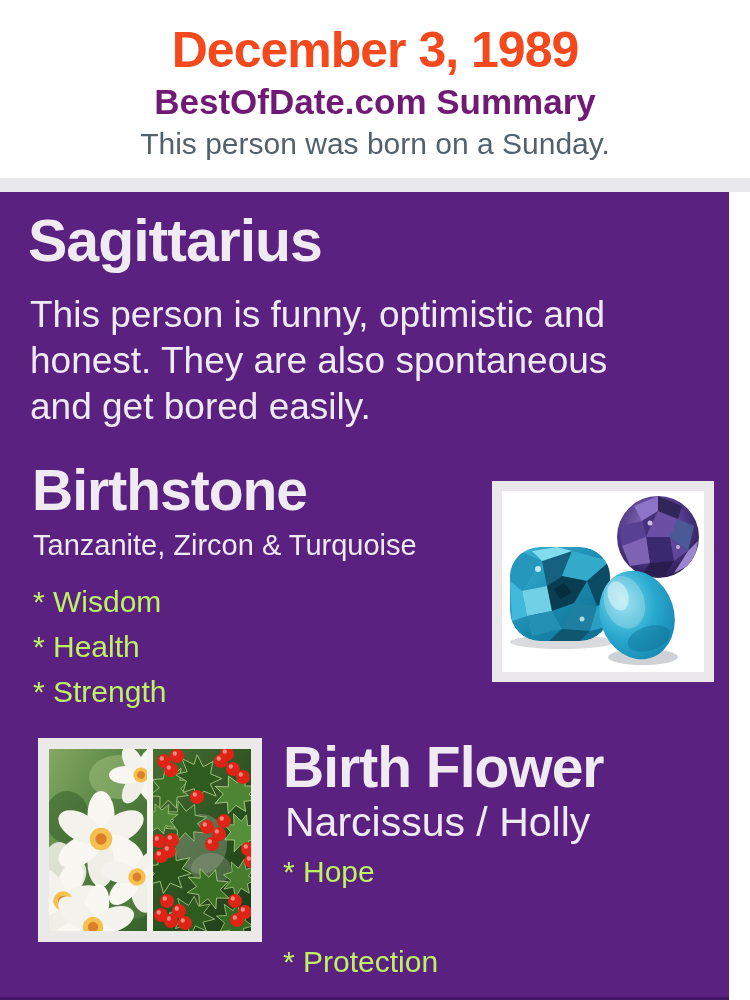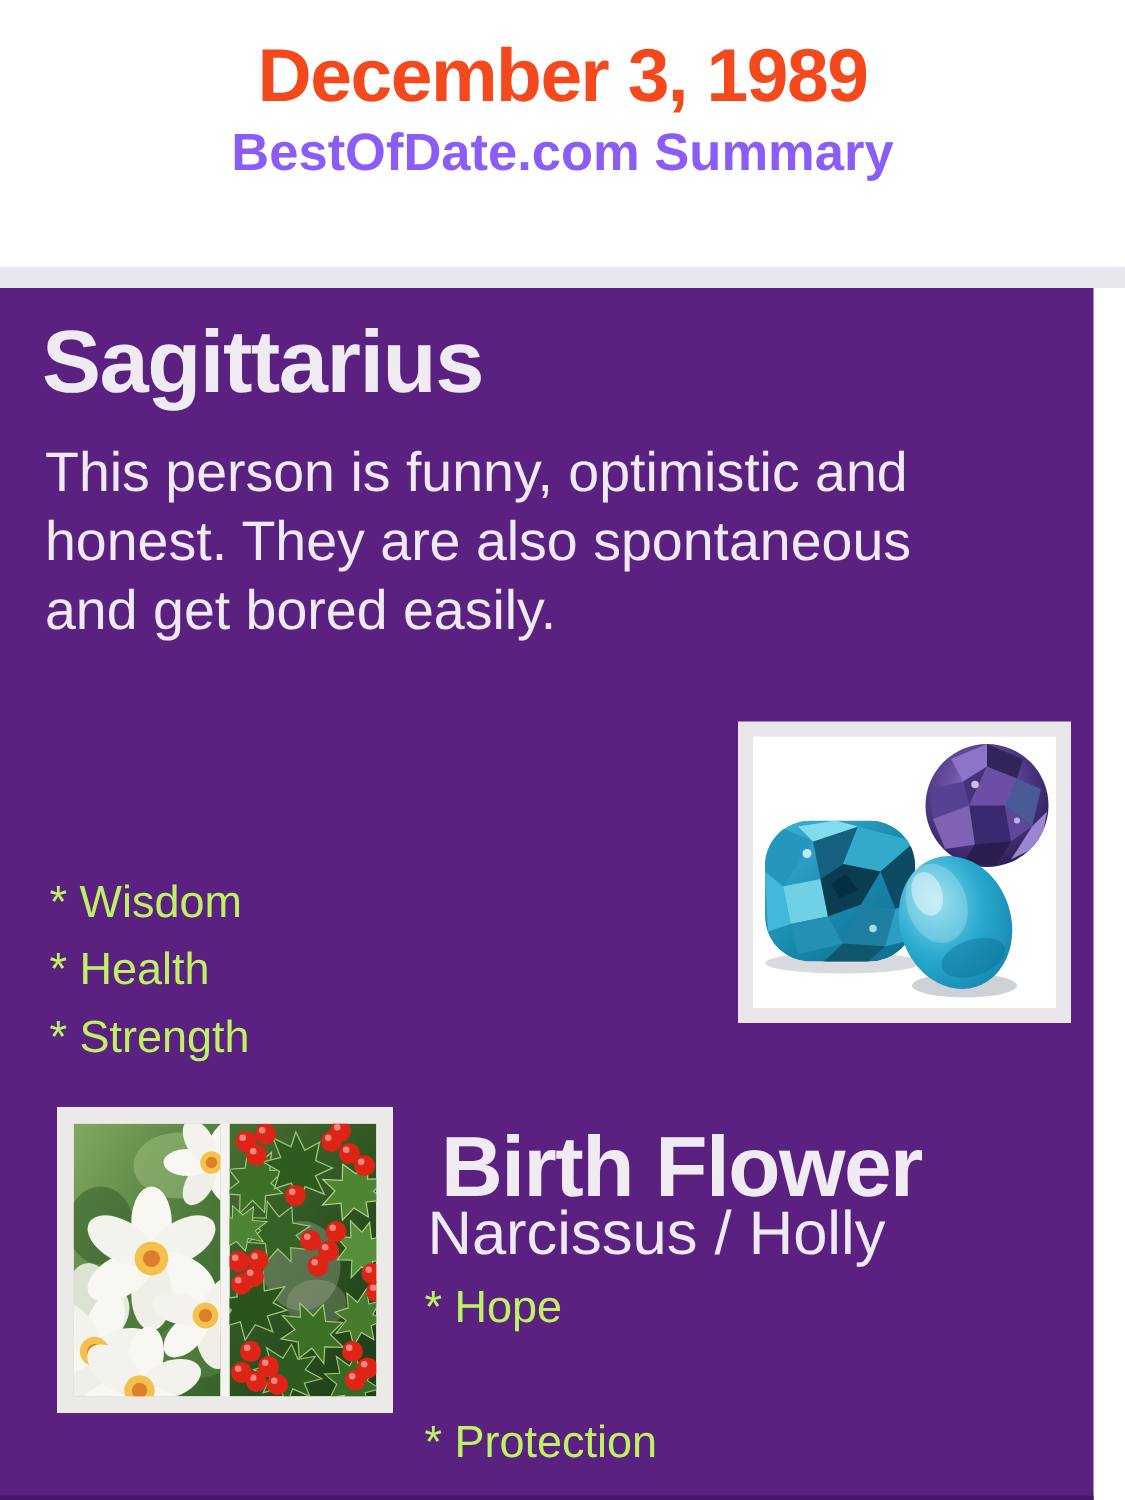--- a/index.html
+++ b/index.html
@@ -23,21 +23,21 @@
     margin: 0; padding-top: 22px;
     font-size: 50px; line-height: 56px;
     font-weight: bold;
     color: #F4491D;
     letter-spacing: -1px;
   }
   .site-summary {
     margin: 4px 0 0 0;
     font-size: 35px; line-height: 40px;
     font-weight: 600;
-    color: #8b5cf6;
+    color: #701a75;
   }
   .sunday-line {
     margin: 5px 0 0 0;
     font-size: 30px; line-height: 34px;
     font-weight: 400;
     color: #52616E;
   }
 
   
   .divider-band {
@@ -105,21 +105,21 @@
   .flower-figure {
     position: absolute; left: 38px; top: 546px;
     width: 224px; height: 204px;
     background: #ECEAE9;
     padding: 11px;
   }
   .flower-figure svg { display: block; width: 202px; height: 182px; }
 
   .flower-title {
     position: absolute; left: 283px; top: 543px;
-    margin: 11px;
+    margin: 0;
     font-size: 57px; line-height: 64px;
     font-weight: bold;
     color: #F0EBF3;
     letter-spacing: -1px;
   }
   .flower-names {
     position: absolute; left: 285px; top: 606px;
     margin: 0;
     font-size: 41px; line-height: 48px;
     font-weight: 400;
@@ -130,29 +130,32 @@
   .bf-trait-2 { left: 283px; top: 752px; }
 </style>
 </head>
 <body>
 
 <div class="page">
 
   <div class="header">
     <h1 class="date-title">December 3, 1989</h1>
     <div class="site-summary">BestOfDate.com Summary</div>
+    <div class="sunday-line">This person was born on a Sunday.</div>
   </div>
 
   <div class="divider-band"></div>
 
   <div class="panel">
 
     <h2 class="zodiac-title">Sagittarius</h2>
     <p class="zodiac-desc">This person is funny, optimistic and honest. They are also spontaneous and get bored easily.</p>
 
+    <h2 class="birthstone-title">Birthstone</h2>
+    <p class="birthstone-names">Tanzanite, Zircon &amp; Turquoise</p>
     <p class="trait bs-trait-0">* Wisdom</p>
     <p class="trait bs-trait-1">* Health</p>
     <p class="trait bs-trait-2">* Strength</p>
 
     <div class="gem-figure">
       <svg viewBox="0 0 202 181" xmlns="http://www.w3.org/2000/svg">
         <defs>
           <linearGradient id="zgrad" x1="0" y1="0" x2="1" y2="1">
             <stop offset="0" stop-color="#3FB6D8"></stop>
               <stop offset="0.55" stop-color="#1887AC"></stop>

